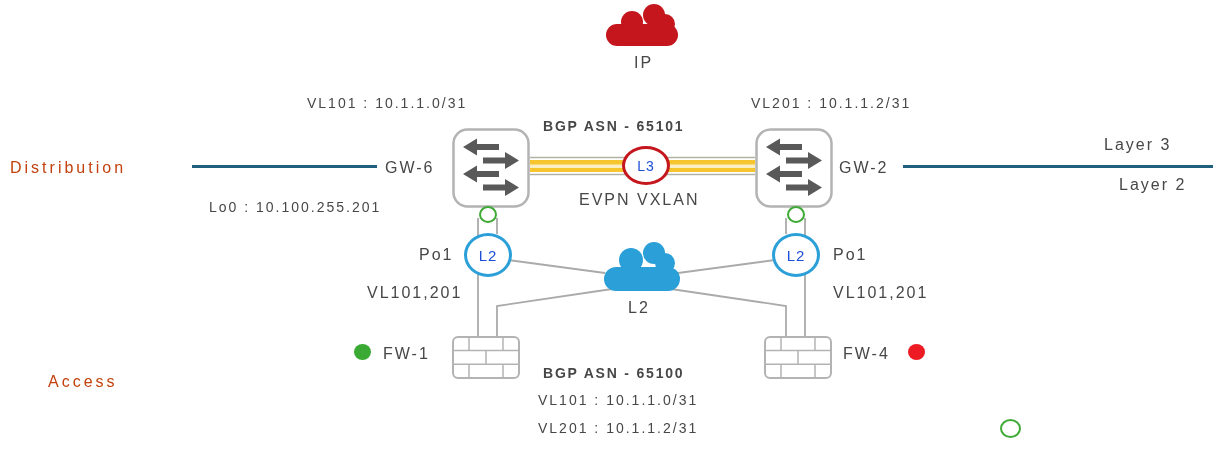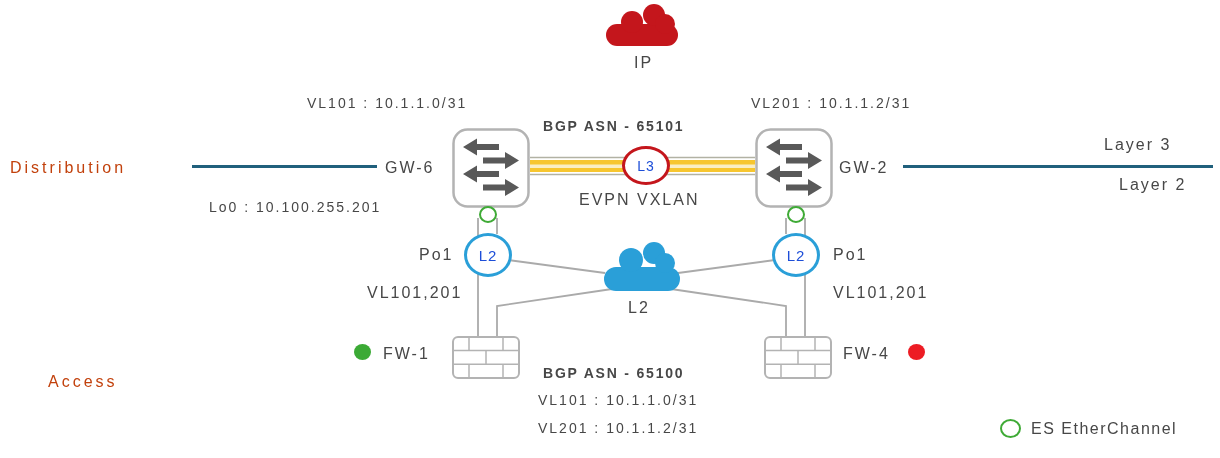--- a/index.html
+++ b/index.html
@@ -137,15 +137,14 @@
   <div class="lbl small" style="left:628px;top:299px;">L2</div>
 
   <div class="lbl small" style="left:383px;top:345px;">FW-1</div>
   <div class="lbl small" style="left:843px;top:345px;">FW-4</div>
 
   <div class="lbl bold" style="left:543px;top:338px;margin-top:28px;">BGP ASN - 65100</div>
 
   <div class="lbl" style="left:538px;top:393px;">VL101 : 10.1.1.0/31</div>
   <div class="lbl" style="left:538px;top:421px;">VL201 : 10.1.1.2/31</div>
 
-  <div class="lbl small" style="left:1031px;top:420px;letter-spacing:1.5px;">ES EtherChannel</div>
 
 </div>
 
 </body></html>

